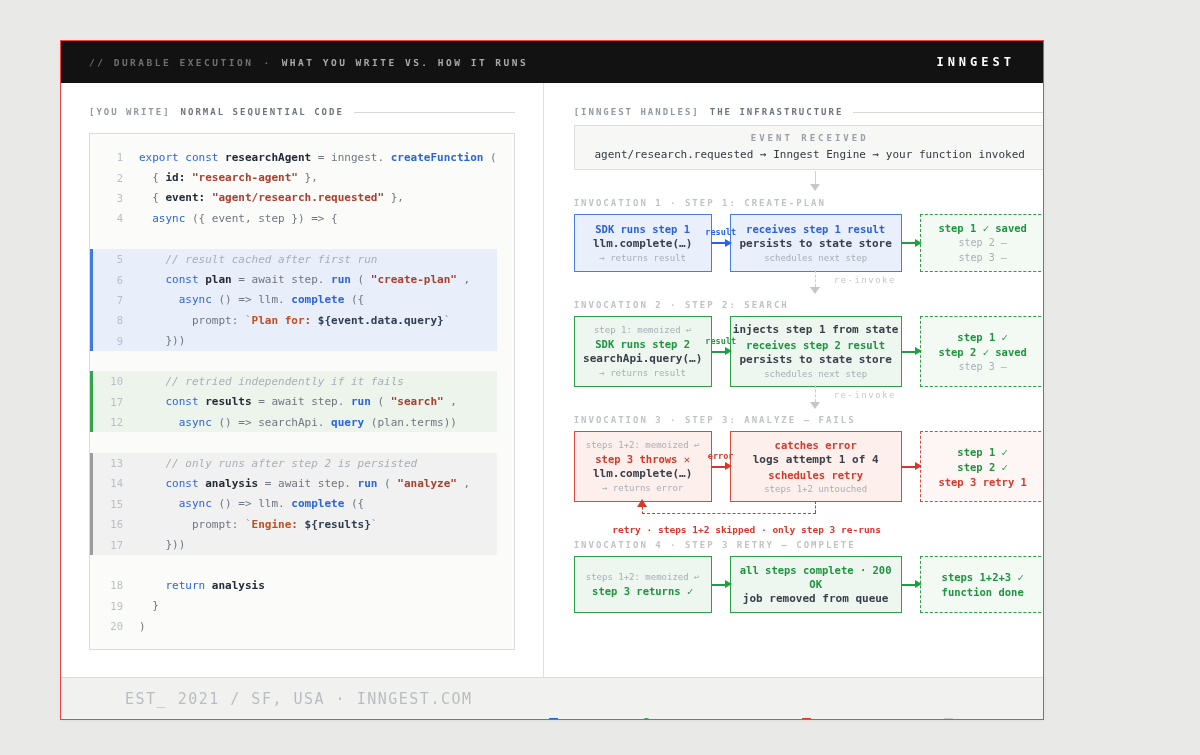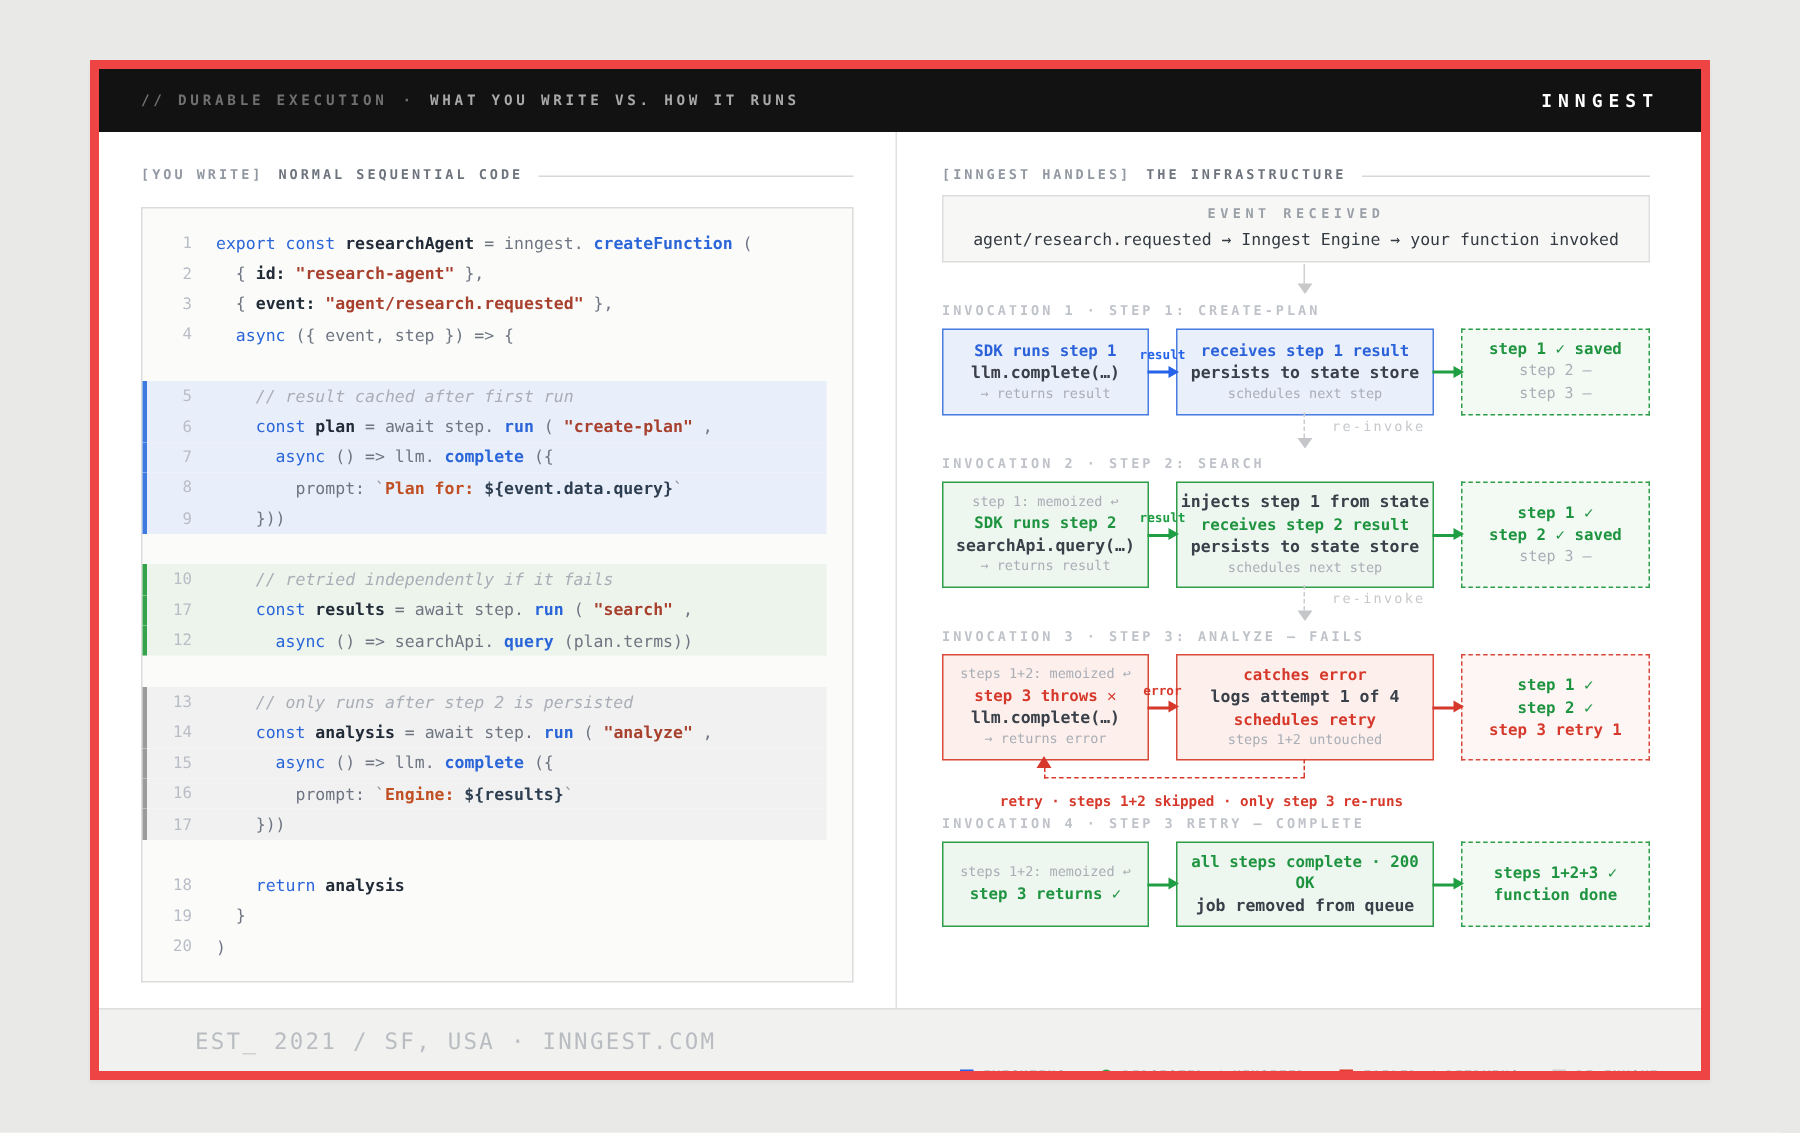--- a/index.html
+++ b/index.html
@@ -1,17 +1,17 @@
 <!DOCTYPE html>
 <html><head>
 <meta charset="utf-8">
 <style>
   * { margin:0; padding:0; box-sizing:border-box; }
   html,body { width:1200px; height:755px; background:#e9e9e7; font-family:"DejaVu Sans Mono","Liberation Mono",monospace; }
-  .card { position:absolute; left:60px; top:40px; width:1080px; height:680px; background:#ffffff; border:6px solid #ef4444; box-shadow:0 1px 3px rgba(0,0,0,.05); overflow:hidden; }
+  .card { position:absolute; left:60px; top:40px; width:984px; height:680px; background:#ffffff; border:1px solid #ef4444; box-shadow:0 1px 3px rgba(0,0,0,.05); overflow:hidden; }
 
   
   .topbar { height:42px; background:#121212; display:flex; align-items:center; justify-content:space-between; padding:0 28px; }
   .topbar .lt { font-size:9.5px; letter-spacing:2.5px; font-weight:700; white-space:pre; }
   .topbar .p1 { color:#707070; }
   .topbar .sep { color:#707070; margin:0 10px; }
   .topbar .p2 { color:#a9a9a9; }
   .brand { color:#ffffff; font-weight:700; font-size:12px; letter-spacing:4px; }
 
   .content { display:flex; height:596px; overflow:hidden; }

